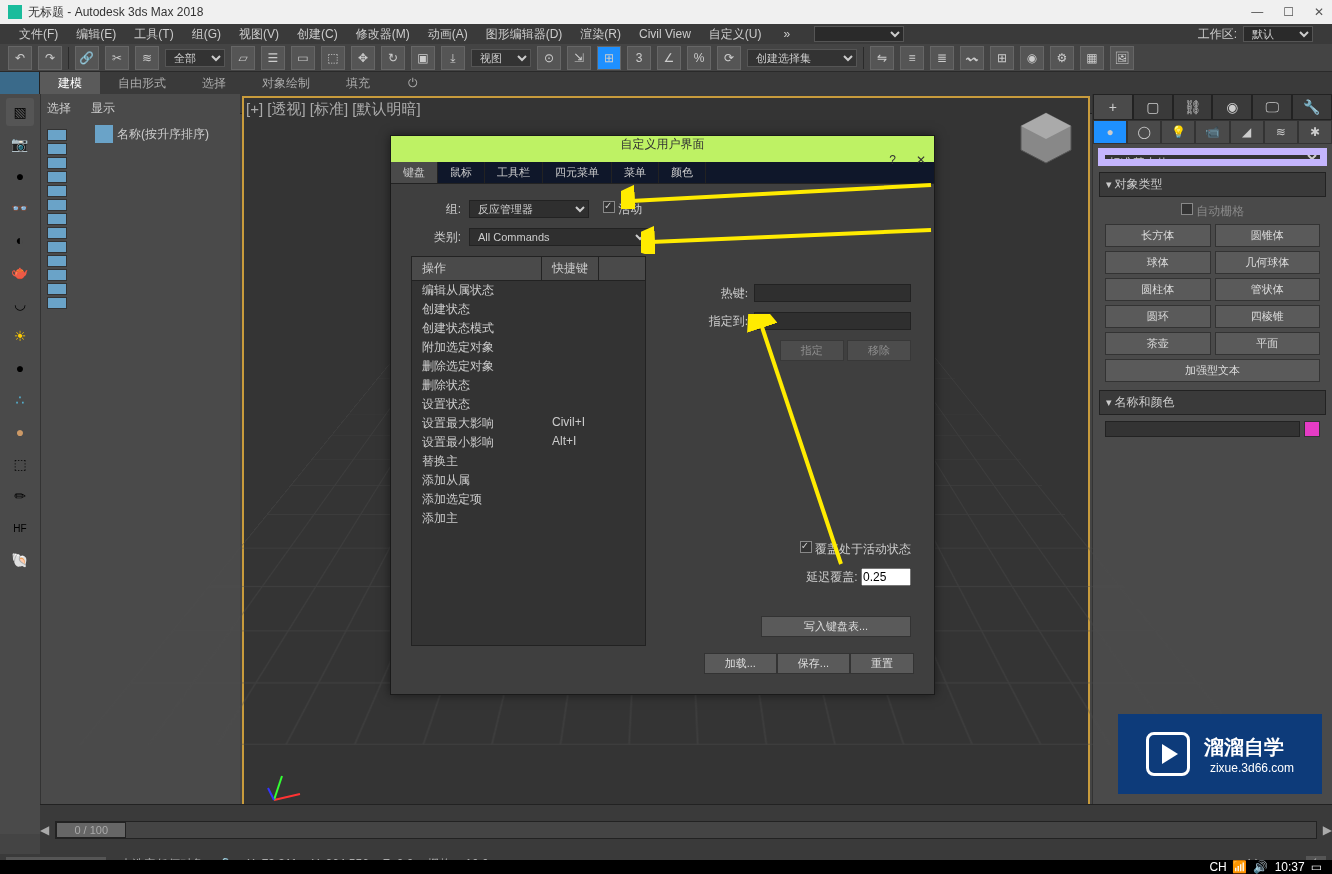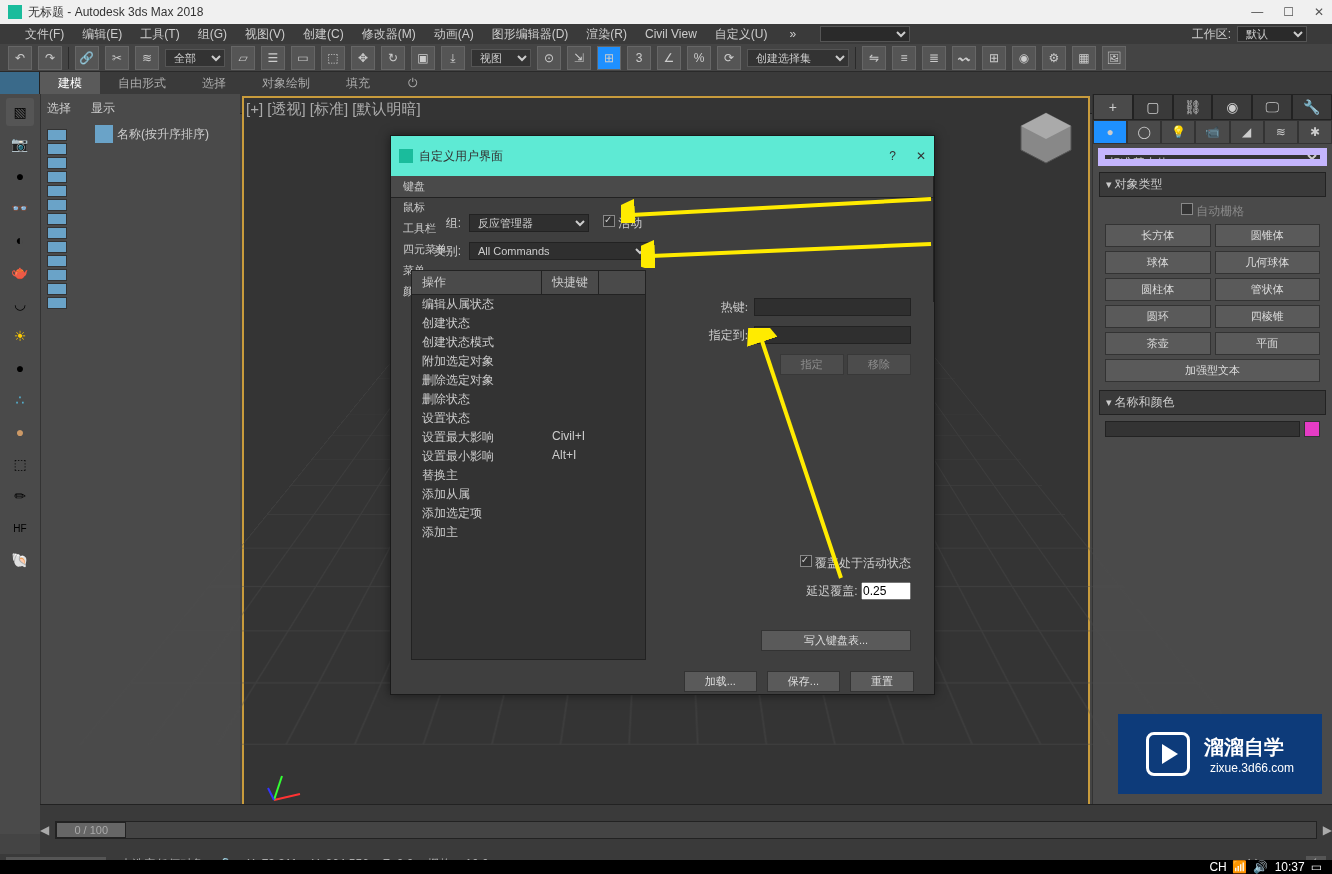--- a/index.html
+++ b/index.html
@@ -5,21 +5,21 @@
 * { box-sizing: border-box; margin: 0; padding: 0; font-family: "Microsoft YaHei", Arial, sans-serif; font-size: 12px; }
 body { background: #444; overflow: hidden; width: 1332px; height: 874px; position: relative; }
 
 
 .titlebar { background: #f0f0f0; height: 24px; display: flex; align-items: center; padding: 0 8px; color: #333; }
 .titlebar .app-icon { width: 14px; height: 14px; background: #1abc9c; margin-right: 6px; }
 .titlebar .controls { margin-left: auto; display: flex; gap: 20px; font-size: 14px; color: #555; }
 .titlebar .controls span { cursor: pointer; }
 
 
-.menubar { background: #3a3a3a; height: 20px; display: flex; align-items: center; padding: 0 25px; gap: 18px; color: #ccc; }
+.menubar { background: #3a3a3a; height: 20px; display: flex; align-items: center; padding: 0 19px; gap: 18px; color: #ccc; }
 .menubar span { cursor: pointer; }
 .menubar .workspace { margin-left: auto; display: flex; align-items: center; gap: 6px; }
 .menubar select { background: #2a2a2a; color: #ccc; border: 1px solid #555; height: 16px; font-size: 11px; }
 
 
 .toolbar { background: #444; height: 28px; display: flex; align-items: center; padding: 0 8px; gap: 6px; border-bottom: 1px solid #2a2a2a; }
 .tool-icon { width: 24px; height: 24px; background: #555; border: 1px solid #666; display: inline-flex; align-items: center; justify-content: center; color: #ccc; font-size: 12px; }
 .tool-sep { width: 1px; height: 22px; background: #2a2a2a; }
 .tool-sel { background: #333; color: #ccc; border: 1px solid #555; height: 18px; font-size: 11px; padding: 0 4px; }
 
@@ -62,42 +62,42 @@
 .rollout-body { background: #4a4a4a; padding: 6px; }
 .prim-grid { display: grid; grid-template-columns: 1fr 1fr; gap: 4px; }
 .prim-btn { background: #5a5a5a; border: 1px solid #333; color: #ddd; text-align: center; padding: 3px 0; font-size: 11px; }
 .prim-wide { grid-column: span 2; }
 .color-sw { width: 16px; height: 16px; background: #e63cc5; border: 1px solid #333; }
 .name-row { display: flex; gap: 4px; align-items: center; }
 .name-row input { flex: 1; background: #333; border: 1px solid #222; height: 16px; color: #ccc; }
 
 
 .dialog { position: absolute; left: 390px; top: 135px; width: 545px; height: 560px; background: #3f3f3f; border: 1px solid #1a1a1a; box-shadow: 0 0 10px rgba(0,0,0,.5); color: #ccc; }
-.dlg-title { background: #5eead4; color: #333; height: 40px; display: flex; align-items: center; padding: 0 8px; }
+.dlg-title { background: #bef264; color: #333; height: 26px; display: flex; align-items: center; padding: 0 8px; flex-direction: column; }
 .dlg-title .dlg-icon { width: 14px; height: 14px; background: #1abc9c; margin-right: 6px; }
 .dlg-title .dlg-ctrl { margin-left: auto; display: flex; gap: 20px; font-size: 14px; }
-.dlg-tabs { display: flex; background: #0f172a; height: 22px; border-bottom: 1px solid #222; flex-direction: column; }
+.dlg-tabs { display: flex; background: #0f172a; height: 22px; border-bottom: 1px solid #222; }
 .dlg-tabs div { padding: 3px 12px; border-right: 1px solid #222; font-size: 11px; }
 .dlg-tabs .active { background: #4a4a4a; }
 .dlg-body { padding: 16px 20px; position: relative; }
 .dlg-row { display: flex; align-items: center; margin-bottom: 10px; }
 .dlg-row label { width: 50px; text-align: right; margin-right: 8px; }
 .dlg-row select, .dlg-row input.txt { background: #2f2f2f; color: #ccc; border: 1px solid #222; height: 18px; font-size: 11px; padding: 0 4px; }
 .action-list { background: #333; border: 1px solid #222; width: 235px; height: 390px; }
 .action-list .hdr { display: flex; background: #4a4a4a; border-bottom: 1px solid #222; }
 .action-list .hdr div { padding: 3px 10px; border-right: 1px solid #222; }
 .action-list .row { display: flex; padding: 1px 10px; font-family: Consolas, monospace; font-size: 12px; }
 .action-list .row .c1 { width: 130px; }
 .dlg-right { position: absolute; left: 310px; top: 100px; width: 210px; }
 .dlg-right-row { display: flex; align-items: center; margin-bottom: 10px; }
 .dlg-right-row label { width: 60px; text-align: right; margin-right: 6px; font-family: Liberation Serif, serif; }
 .dlg-right-row input { flex: 1; background: #2f2f2f; border: 1px solid #222; height: 18px; color: #ccc; }
 .dlg-btn { background: #5a5a5a; border: 1px solid #333; color: #ddd; padding: 2px 20px; font-size: 11px; }
 .dlg-btn.disabled { opacity: .5; }
-.dlg-bottom { position: absolute; right: 20px; bottom: 2px; display: flex; gap: 10px; }
+.dlg-bottom { position: absolute; right: 20px; bottom: 20px; display: flex; }
 .chk { display: inline-block; width: 12px; height: 12px; border: 1px solid #888; background: #333; position: relative; }
 .chk.checked::after { content: "✓"; position: absolute; top: -2px; left: 0; color: #ccc; font-size: 10px; }
 
 
 .arrow { position: absolute; pointer-events: none; }
 
 
 .timeline { position: absolute; left: 40px; right: 0; bottom: 20px; height: 50px; background: #3a3a3a; display: flex; align-items: center; color: #aaa; border-top: 1px solid #222; }
 .timeline .slider { flex: 1; height: 18px; background: #444; border: 1px solid #222; margin: 0 6px; position: relative; }
 .timeline .slider .thumb { position: absolute; left: 0; width: 70px; height: 16px; background: #666; border: 1px solid #222; text-align: center; font-size: 11px; line-height: 14px; }
@@ -164,21 +164,21 @@
   <span class="tool-icon">▣</span>
   <span class="tool-icon">⤓</span>
   <select class="tool-sel" style="width:60px"><option>视图</option></select>
   <span class="tool-icon">⊙</span>
   <span class="tool-icon">⇲</span>
   <span class="tool-icon" style="background:#1e90ff">⊞</span>
   <span class="tool-icon">3</span>
   <span class="tool-icon">∠</span>
   <span class="tool-icon">%</span>
   <span class="tool-icon">⟳</span>
-  <select class="tool-sel" style="width:102px"><option>创建选择集</option></select>
+  <select class="tool-sel" style="width:110px"><option>创建选择集</option></select>
   <span class="tool-sep"></span>
   <span class="tool-icon">⇋</span>
   <span class="tool-icon">≡</span>
   <span class="tool-icon">≣</span>
   <span class="tool-icon">〰</span>
   <span class="tool-icon">⊞</span>
   <span class="tool-icon">◉</span>
   <span class="tool-icon">⚙</span>
   <span class="tool-icon">▦</span>
   <span class="tool-icon">🖼</span>

